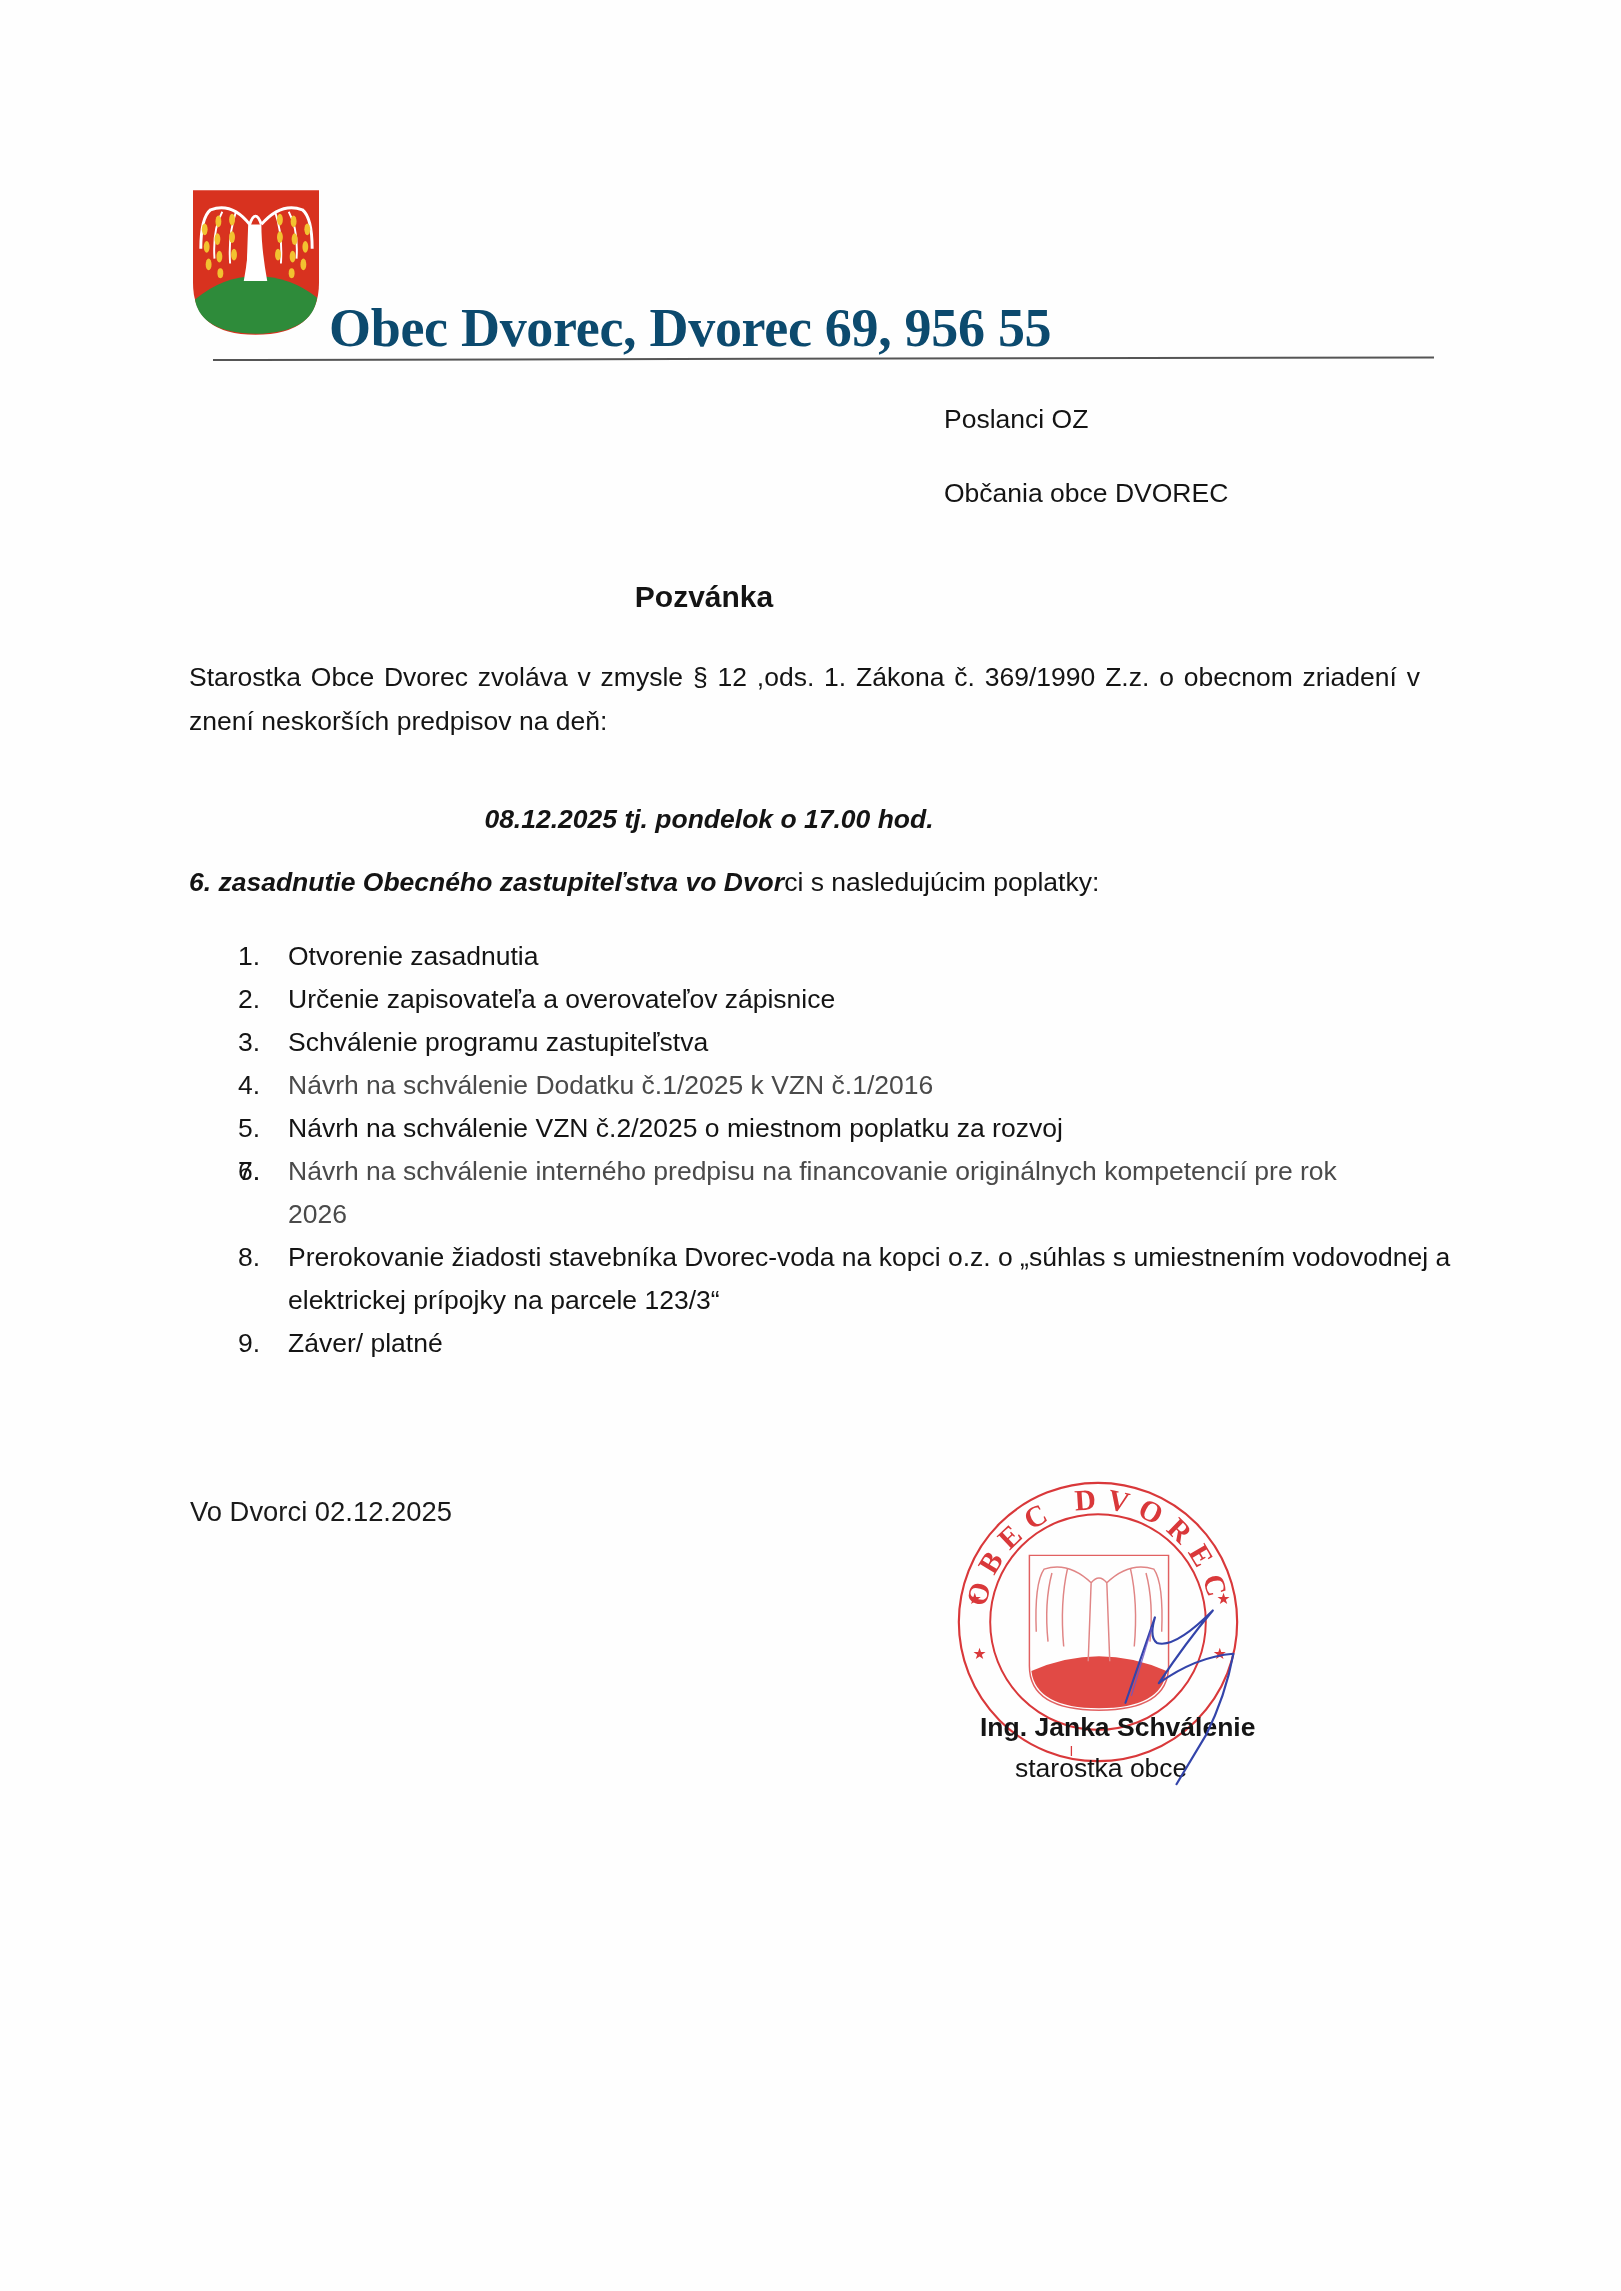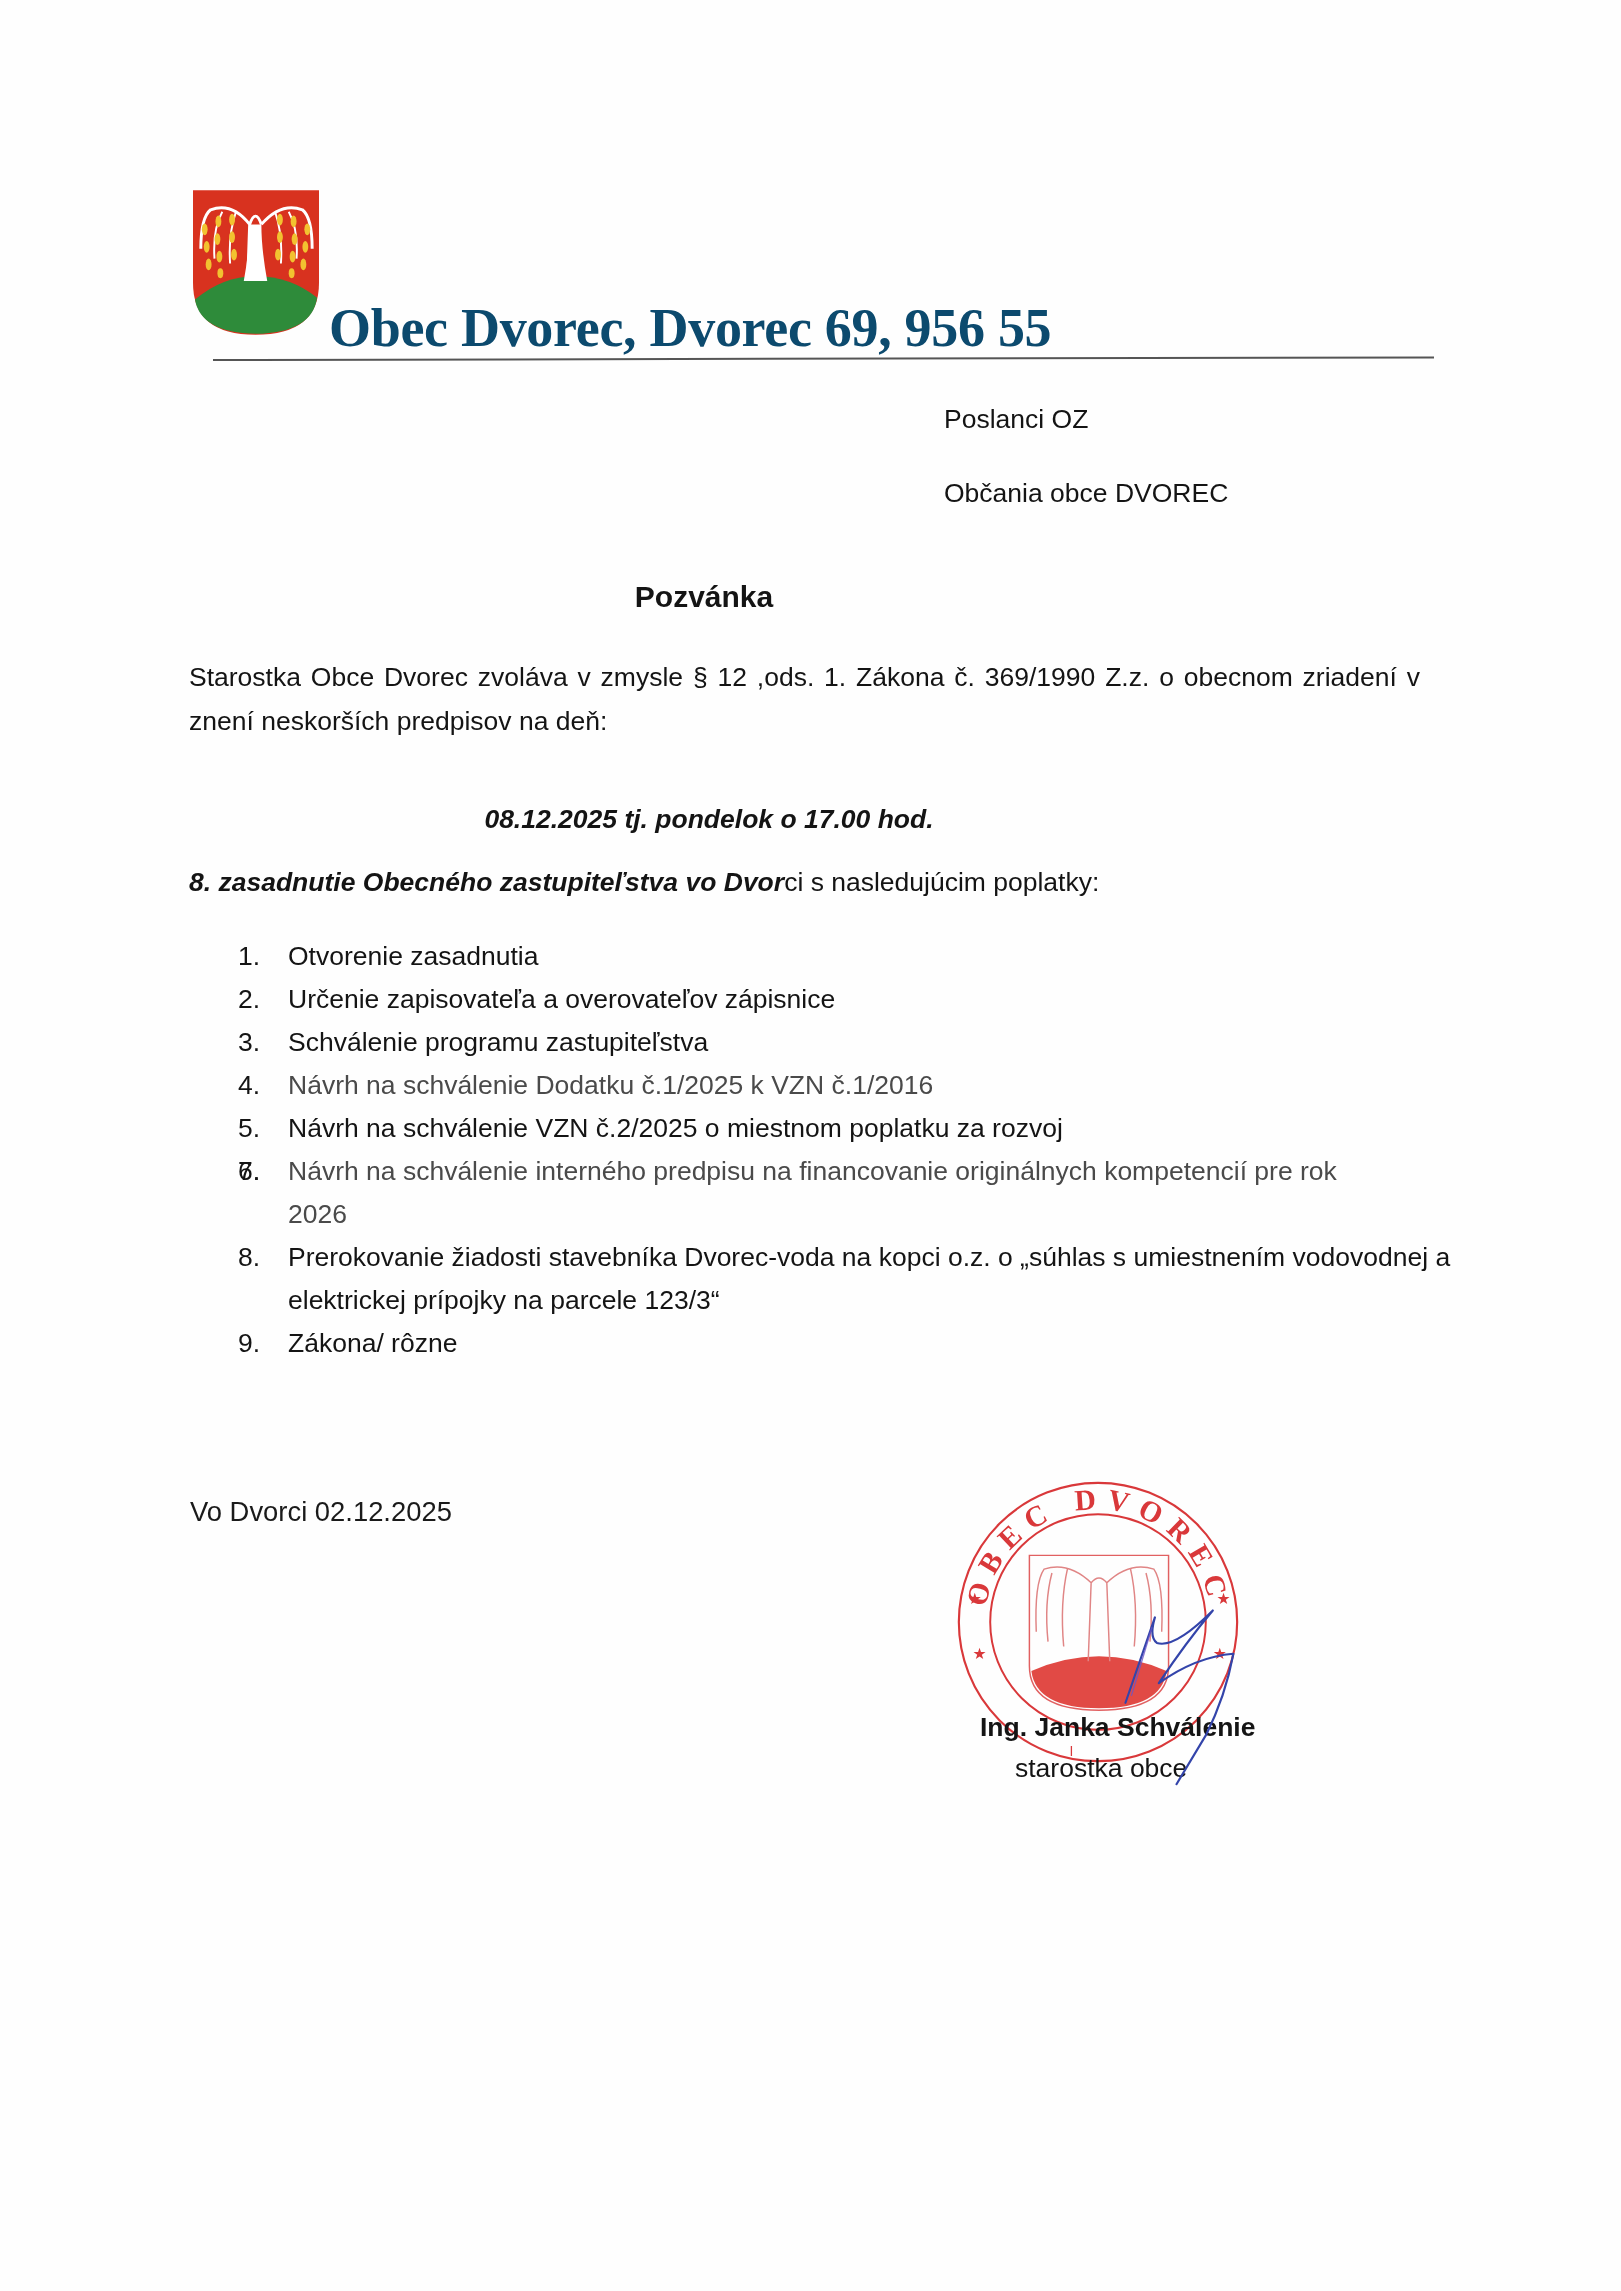--- a/index.html
+++ b/index.html
@@ -85,32 +85,32 @@
 
 <div id="recipient-1" class="abs txt">Poslanci OZ</div>
 <div id="recipient-2" class="abs txt">Občania obce DVOREC</div>
 
 <div id="doc-title" class="abs">Pozvánka</div>
 
 <div id="intro">Starostka Obce Dvorec zvoláva v zmysle § 12 ,ods. 1. Zákona č. 369/1990 Z.z. o obecnom zriadení v znení neskorších predpisov na deň:</div>
 
 <div id="meeting-date" class="abs">08.12.2025 tj. pondelok o 17.00 hod.</div>
 
-<div id="meeting-line" class="abs"><span class="bi">8. zasadnutie Obecného zastupiteľstva vo Dvor</span><span class="b">ci</span><span> s nasledujúcim poplatky:</span></div>
+<div id="meeting-line" class="abs"><span class="bi">6. zasadnutie Obecného zastupiteľstva vo Dvor</span><span class="b">ci</span><span> s nasledujúcim poplatky:</span></div>
 
 <ol id="agenda">
   <li><span class="num">1.</span><span class="itxt">Otvorenie zasadnutia</span></li>
   <li><span class="num">2.</span><span class="itxt">Určenie zapisovateľa a overovateľov zápisnice</span></li>
   <li><span class="num">3.</span><span class="itxt">Schválenie programu zastupiteľstva</span></li>
   <li class="muted"><span class="num">4.</span><span class="itxt">Návrh na schválenie Dodatku č.1/2025 k VZN č.1/2016</span></li>
   <li><span class="num">5.</span><span class="itxt">Návrh na schválenie VZN č.2/2025 o miestnom poplatku za rozvoj</span></li>
   <li><span class="num">6.</span></li>
   <li class="muted" style="width:1108px;"><span class="num">7.</span><span class="itxt">Návrh na schválenie interného predpisu na financovanie originálnych kompetencií pre rok 2026</span></li>
   <li style="width:1166px;"><span class="num">8.</span><span class="itxt">Prerokovanie žiadosti  stavebníka Dvorec-voda na kopci o.z. o „súhlas s umiestnením vodovodnej a elektrickej prípojky na parcele 123/3“</span></li>
-  <li><span class="num">9.</span><span class="itxt">Zákona/ rôzne</span></li>
+  <li><span class="num">9.</span><span class="itxt">Záver/ platné</span></li>
 </ol>
 
 <div id="place-date" class="abs">Vo Dvorci 02.12.2025</div>
 
 <svg id="stamp" viewBox="0 0 310 300">
   <defs>
     <path id="ringPath" d="M40,150 A115,115 0 0 1 270,150"></path>
   </defs>
   <g fill="none" stroke="#d9383a">
     <circle cx="155" cy="150" r="142" stroke-width="2.2"></circle>

